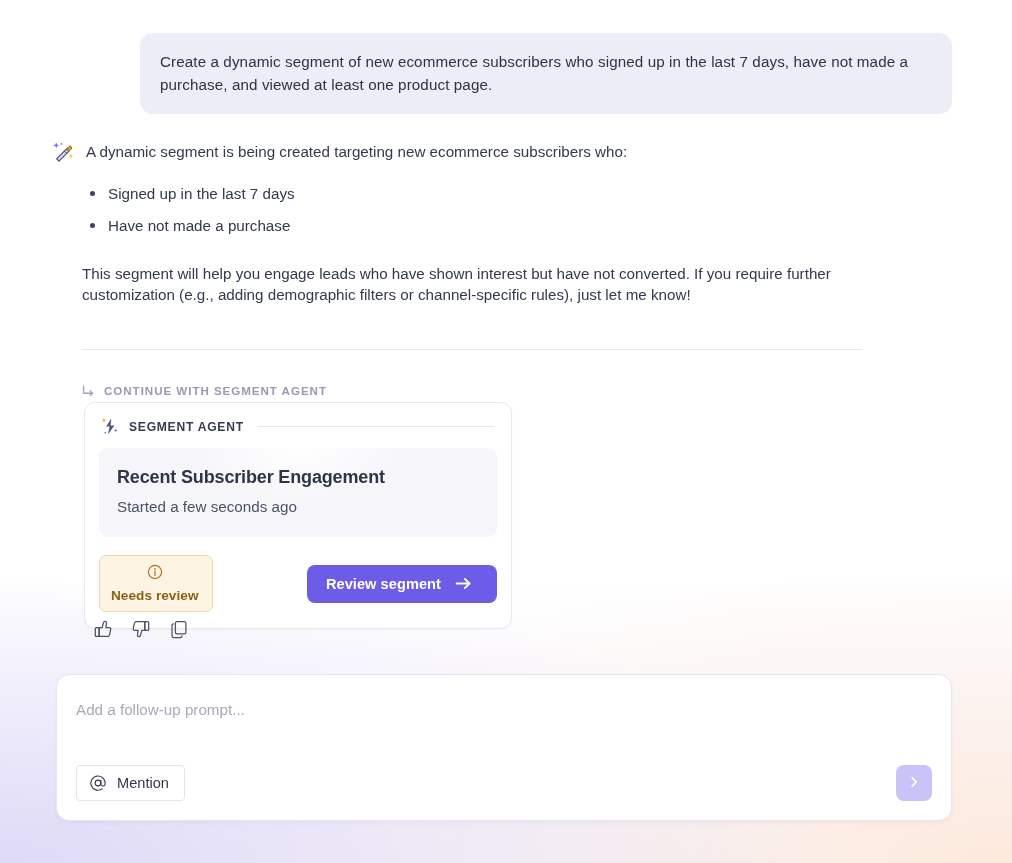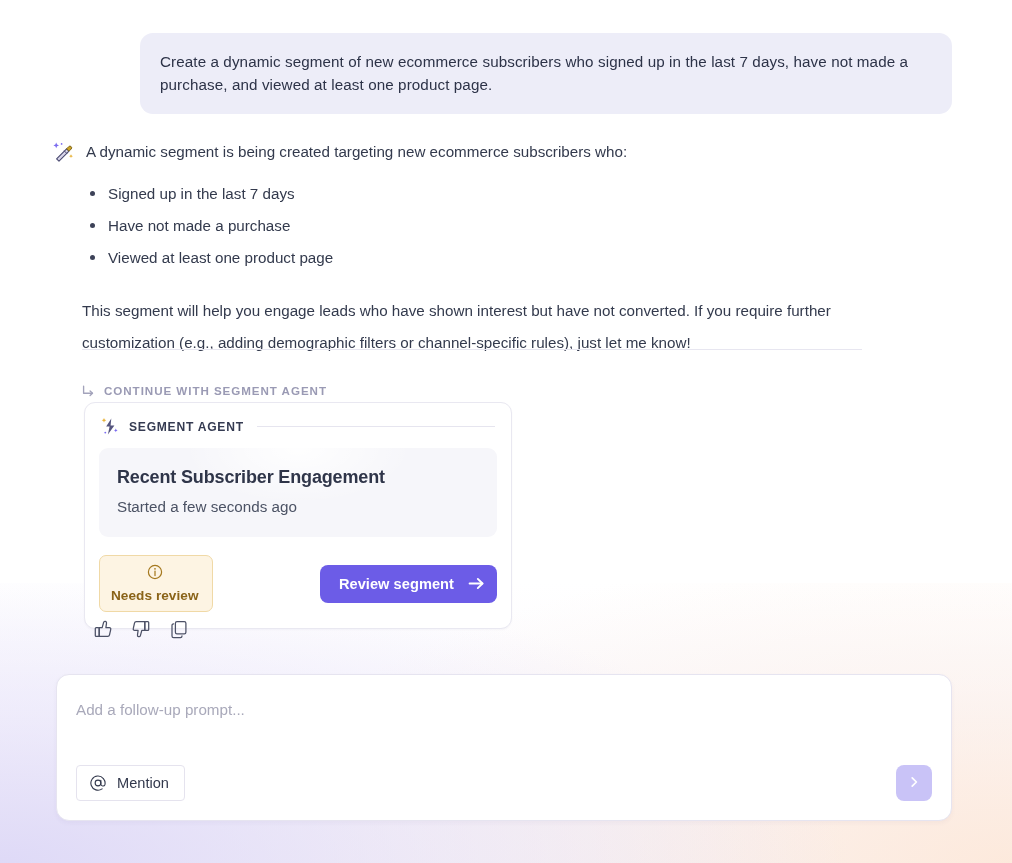--- a/index.html
+++ b/index.html
@@ -100,21 +100,21 @@
     width: 5px;
     height: 5px;
     border-radius: 50%;
     background: #3c4258;
   }
 
   .assistant-outro {
     margin: 27px 0 0 30px;
     width: 790px;
     font-size: 15.2px;
-    line-height: 32px;
+    line-height: 21px;
     color: #333a4d;
   }
 
   
   .continue-block {
     position: absolute;
     left: 82px;
     top: 349px;
     width: 780px;
   }
@@ -228,21 +228,21 @@
     letter-spacing: 0.05px;
   }
 
   .primary-btn {
     display: inline-flex;
     align-items: center;
     gap: 14px;
     background: #6c5ce7;
     border: none;
     border-radius: 8px;
-    padding: 11px 12px 11px 19px;
+    padding: 11px 25px 11px 19px;
     cursor: pointer;
     font-family: inherit;
   }
   .primary-btn-label {
     font-size: 14.6px;
     font-weight: bold;
     color: #ffffff;
     letter-spacing: 0.05px;
   }
   .arrow-right-icon { width: 17px; height: 15px; flex: 0 0 17px; }
@@ -355,21 +355,20 @@
           <path d="M19.0 13.2 l0.6 1.35 l1.35 0.6 l-1.35 0.6 l-0.6 1.35 l-0.6-1.35 l-1.35-0.6 l1.35-0.6 Z" fill="#e8b33a"></path>
           <circle cx="9.6" cy="2.9" r="0.85" fill="#7b6cf0"></circle>
         </svg>
       </span>
       <div class="assistant-intro">A dynamic segment is being created targeting new ecommerce subscribers who:</div>
     </div>
 
     <ul class="bullets">
       <li>Signed up in the last 7 days</li>
       <li>Have not made a purchase</li>
-      <li>Viewed at least one product page</li>
     </ul>
 
     <div class="assistant-outro">This segment will help you engage leads who have shown interest but have not converted. If you require further customization (e.g., adding demographic filters or channel-specific rules), just let me know!</div>
   </div>
 
   <div class="continue-block">
     <div class="continue-rule"></div>
     <div class="continue-label-row">
       <span class="turn-icon">
         <svg viewBox="0 0 13 13" width="13" height="13">

